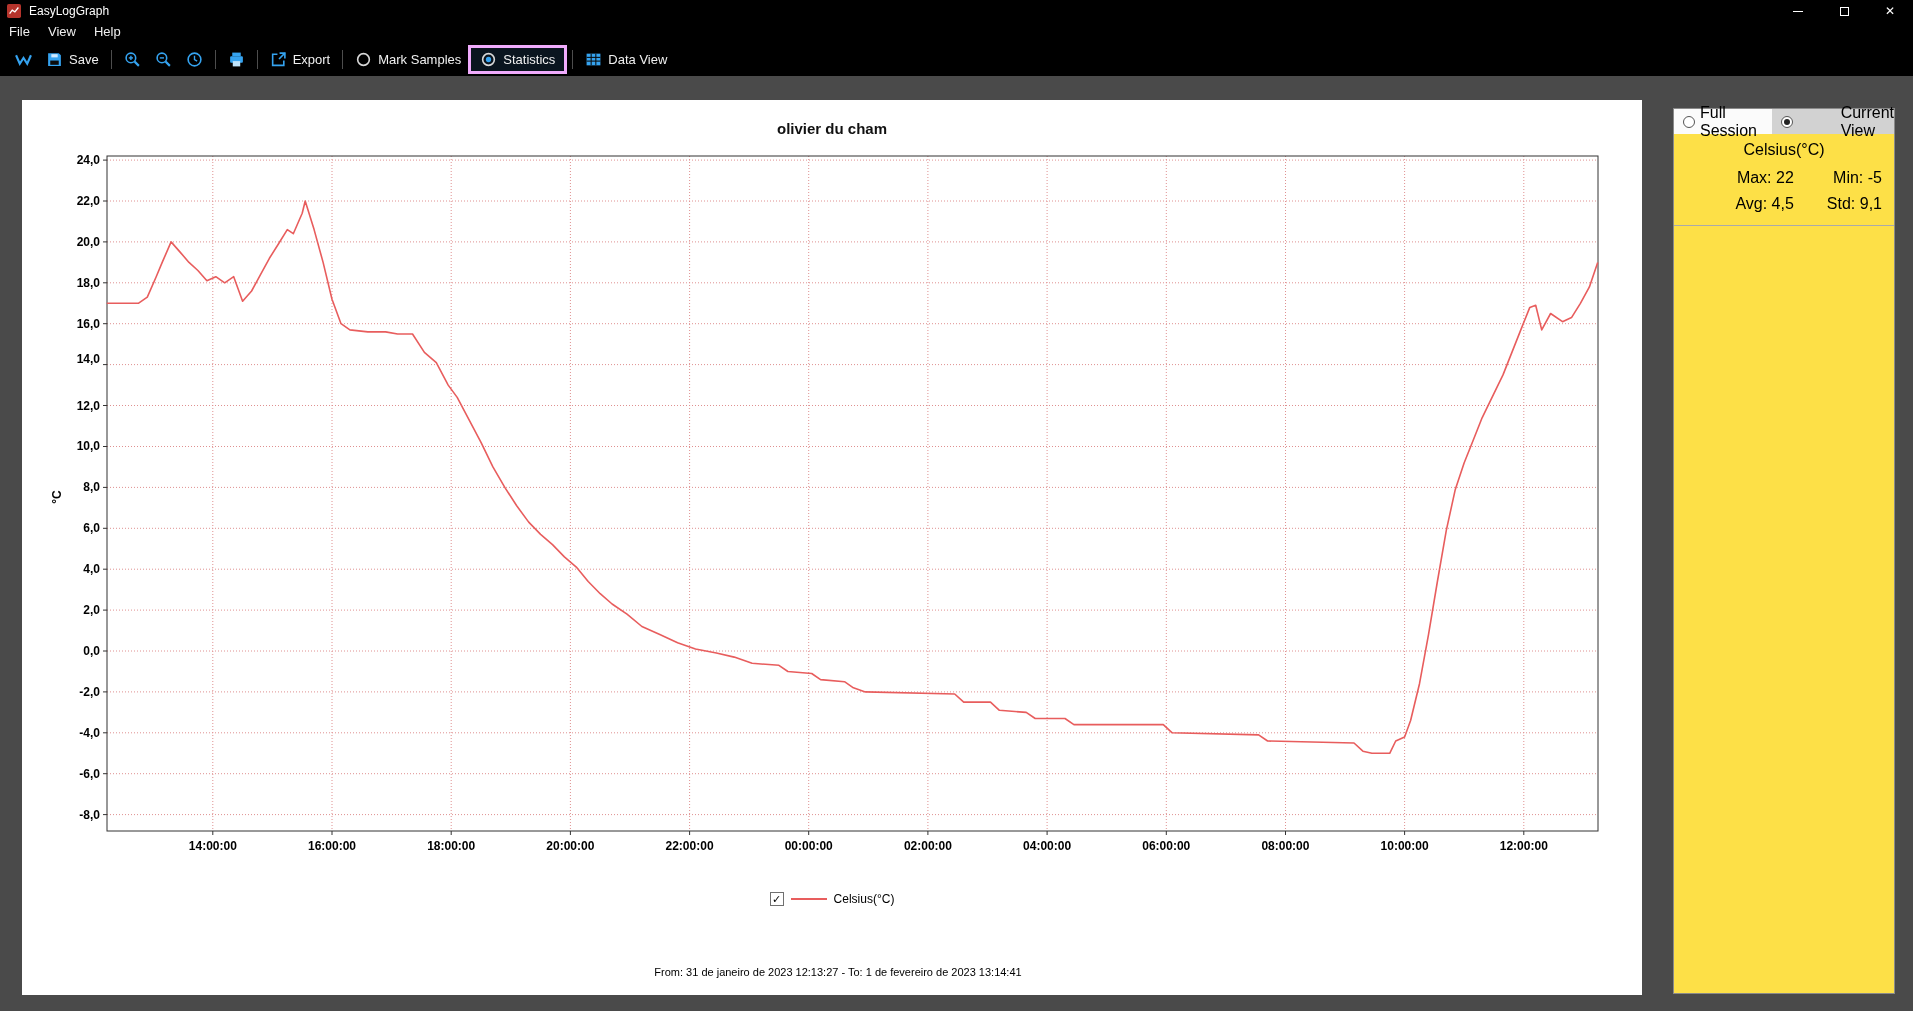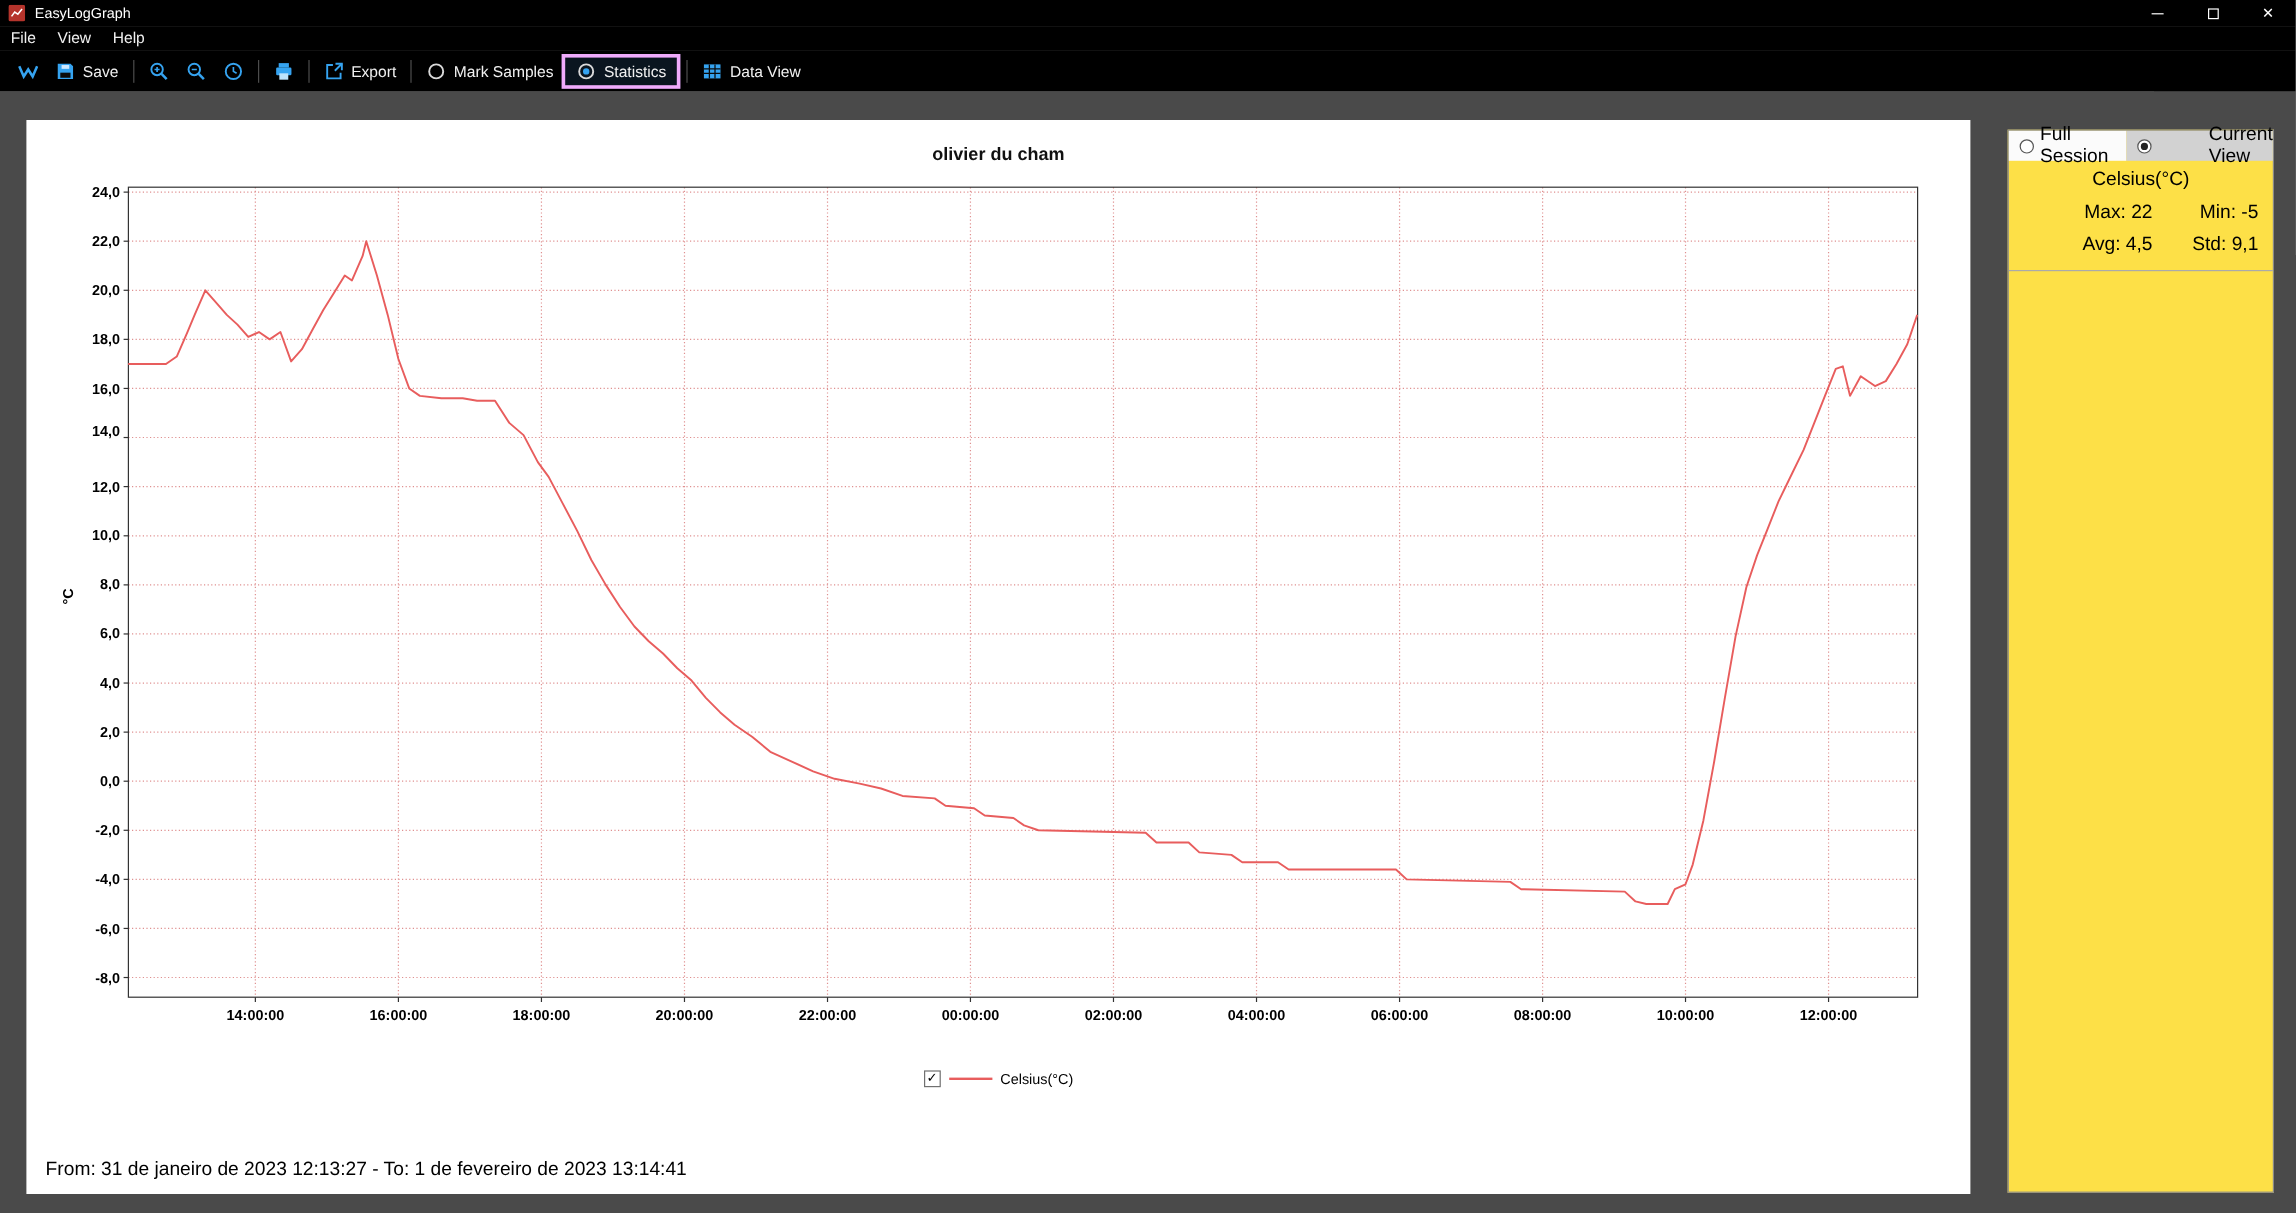--- a/index.html
+++ b/index.html
@@ -34,21 +34,21 @@
   #chart-panel { position:absolute; left:22px; top:24px; width:1620px; height:895px; background:#fff; }
   #chart-title { position:absolute; left:0; top:20px; width:100%; text-align:center; font-size:15px; font-weight:700; color:#111; }
   #plot-svg { position:absolute; left:85px; top:56px; width:1491px; height:675px; overflow:visible; }
   #y-axis-label { position:absolute; left:28px; top:390px; transform:rotate(-90deg); transform-origin:center; font-size:12px; font-weight:700; color:#000; }
   .ytick { position:absolute; left:28px; width:50px; text-align:right; transform:translateY(-50%); font-size:12px; font-weight:700; color:#000; }
   .xtick { position:absolute; top:739px; transform:translateX(-50%); font-size:12px; font-weight:700; color:#000; white-space:nowrap; }
   #legend { position:absolute; left:0; top:792px; width:100%; display:flex; align-items:center; justify-content:center; gap:7px; }
   #legend-checkbox { width:14px; height:14px; border:1px solid #707070; background:#fff; font-size:11px; line-height:12px; text-align:center; color:#000; }
   #legend-line { width:36px; height:2px; background:#e85d5d; }
   #legend-label { font-size:12px; color:#000; }
-  #range-text { position:absolute; left:16px; top:866px; width:100%; text-align:left; font-size:16px; color:#000; }
+  #range-text { position:absolute; left:6px; top:866px; width:100%; text-align:center; font-size:11px; color:#000; }
 
   
   #stats-panel { position:absolute; left:1673px; top:32px; width:222px; height:886px; background:#fde047; border:1px solid #8a8a8a; font-size:16px; color:#000; }
   #seg-row { display:flex; height:25px; }
   .seg { flex:1 1 50%; display:flex; align-items:center; gap:5px; padding-left:9px; background:#fbfbfb; }
   .seg.selected { background:#d2d2d2;gap:48px; }
   .radio { width:12px; height:12px; border-radius:50%; border:1px solid #555; background:#fff; position:relative; flex:0 0 auto; }
   .radio.checked::after { content:""; position:absolute; left:2px; top:2px; width:6px; height:6px; border-radius:50%; background:#222; }
   #stats-header { text-align:center; margin-top:7px; }
   #stats-grid { display:grid; grid-template-columns:55% 45%; padding:0 12px; margin-top:10px; row-gap:8px;text-align:right; }

